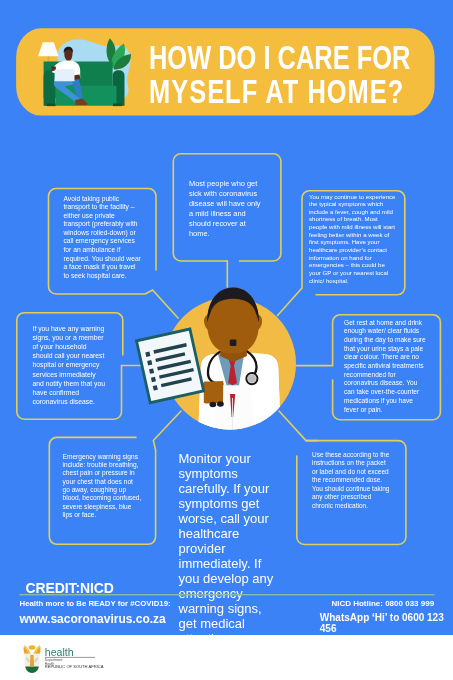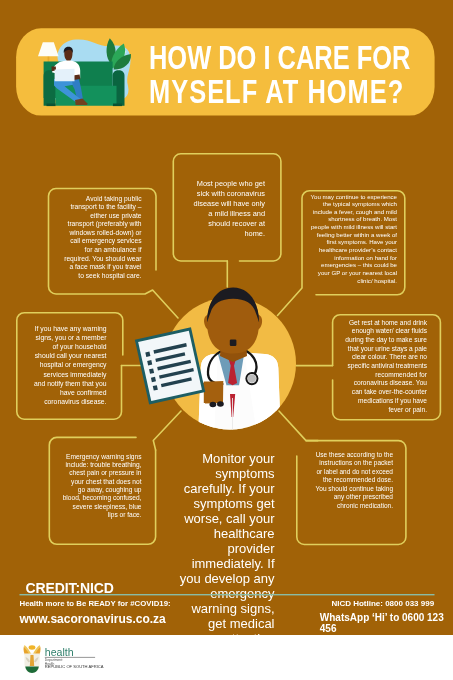--- a/index.html
+++ b/index.html
@@ -1,19 +1,19 @@
 <!DOCTYPE html>
 <html><head>
 <meta charset="utf-8">
 <style>
   html,body{margin:0;padding:0;background:#08784a;}
   body{width:453px;height:680px;overflow:hidden;font-family:"Liberation Sans",sans-serif;}
-  .poster{position:relative;width:453px;height:680px;background:#a16207;overflow:hidden;}
+  .poster{position:relative;width:453px;height:680px;background:#3b82f6;overflow:hidden;}
   svg.layer{position:absolute;left:0;top:0;width:453px;height:680px;overflow:visible;}
-  .tbox{position:absolute;color:#ffffff;text-align:right;box-sizing:border-box;}
+  .tbox{position:absolute;color:#ffffff;text-align:left;box-sizing:border-box;}
   .credit{position:absolute;color:#fff;font-weight:bold;}
   .whiteband{position:absolute;left:0;top:635.3px;width:453px;height:44.7px;background:#ffffff;}
 </style>
 </head>
 <body>
 
 <div class="poster">
 
   <svg class="layer" id="bgpat"></svg>
 

